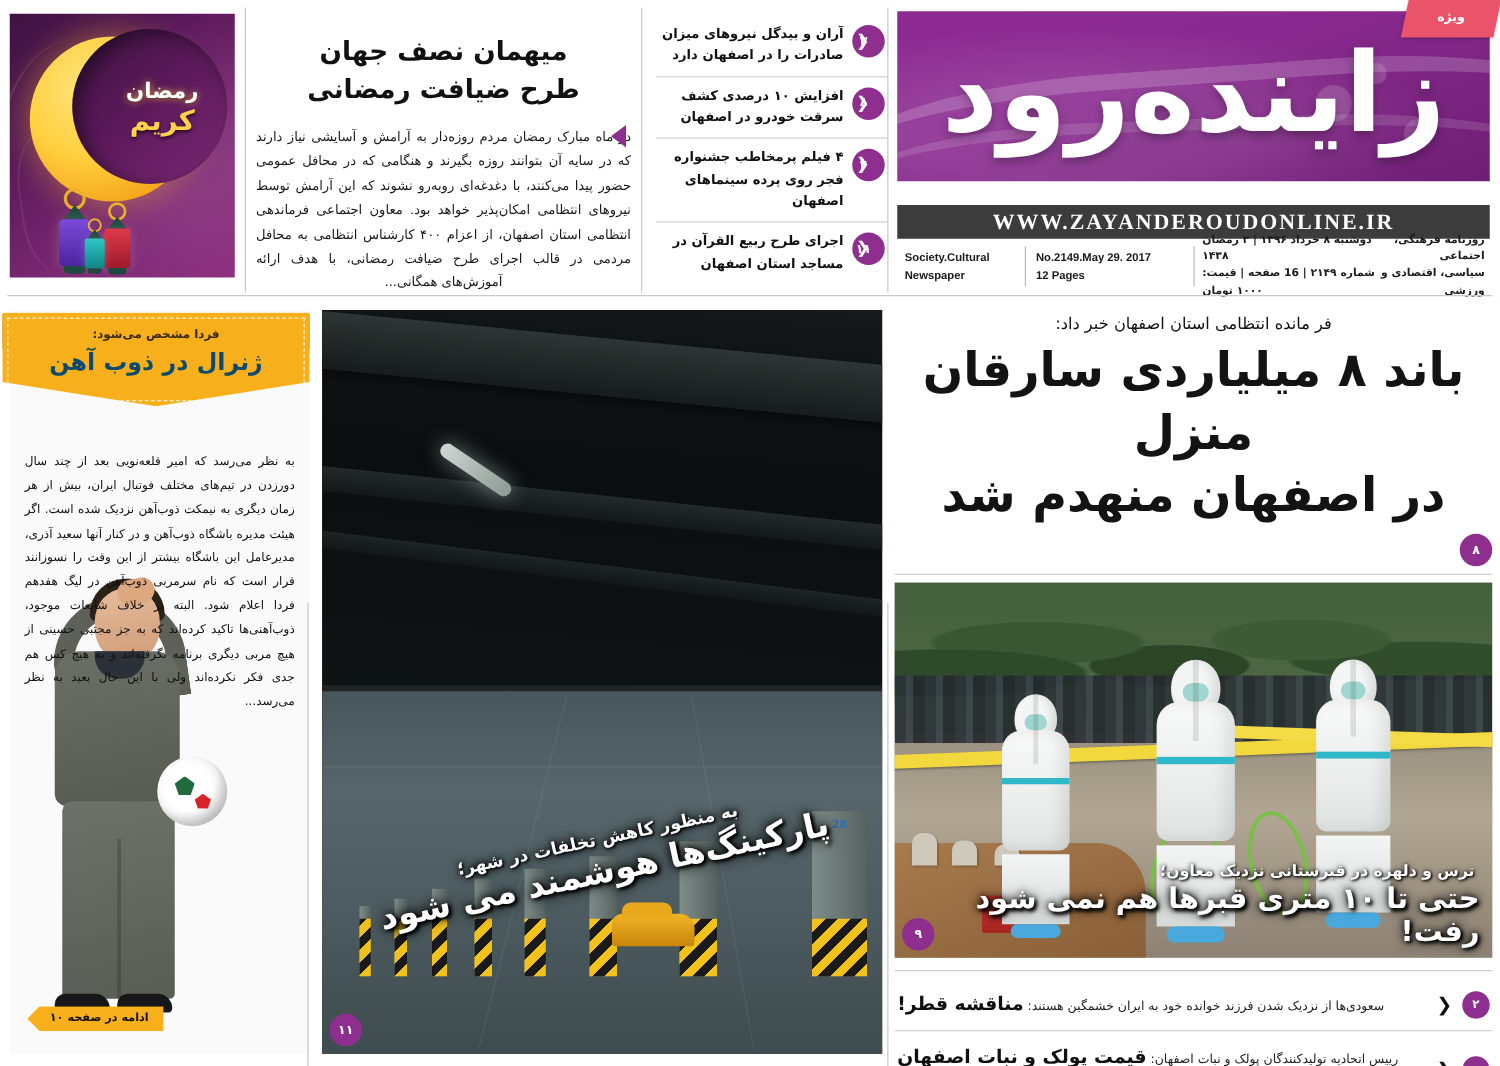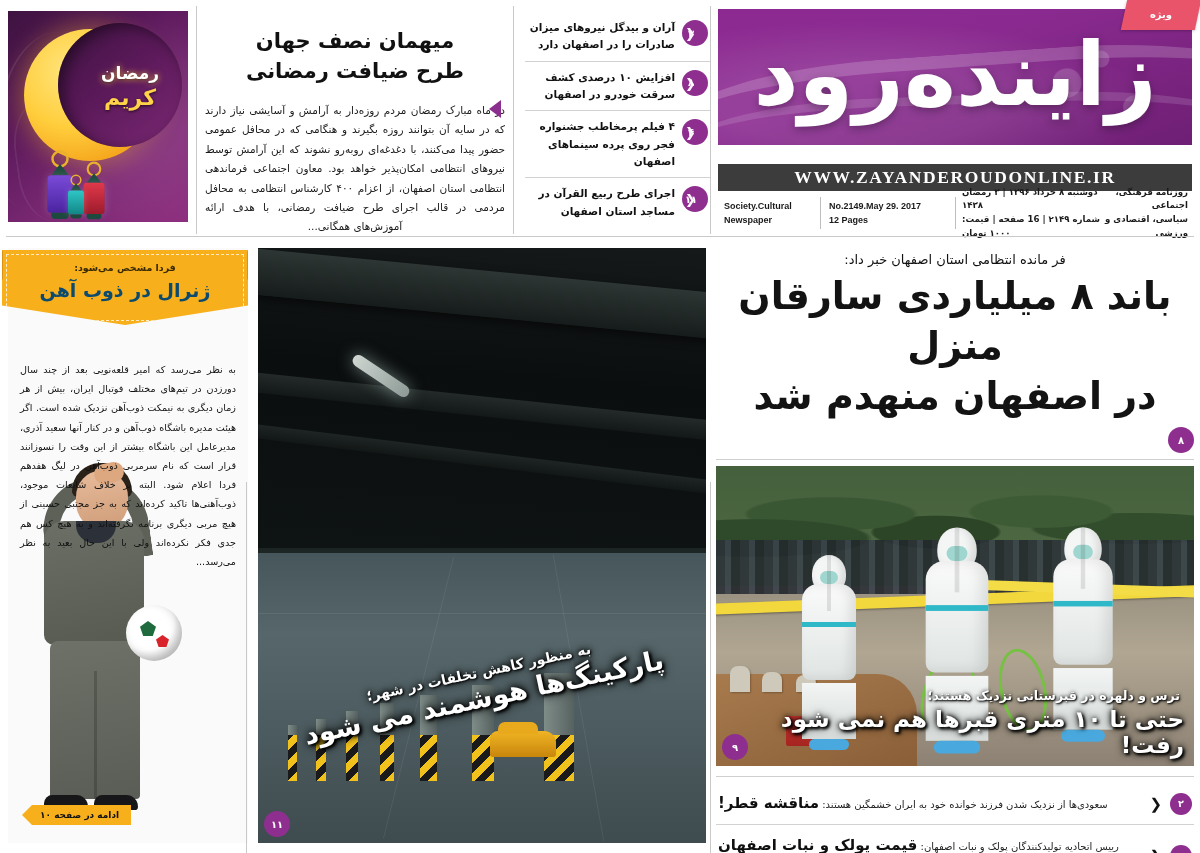--- a/index.html
+++ b/index.html
@@ -463,20 +463,24 @@
         <div class="pk-beam pk-b2"></div>
         <div class="pk-beam pk-b3"></div>
         <div class="pk-tube"></div>
         <div class="pk-back"></div>
         <div class="pk-tube2"></div>
         <div class="pk-floor">
           <div class="seam" style="left:0;top:60px;width:100%;height:1px;"></div>
           <div class="seam" style="left:160px;top:0;width:1px;height:100%;transform:rotate(14deg);"></div>
           <div class="seam" style="left:320px;top:0;width:1px;height:100%;transform:rotate(-10deg);"></div>
         </div>
+        <div class="pk-col" style="left:392px;width:44px;height:132px;">
+          <div class="num">28</div>
+          <div class="stripe"></div>
+        </div>
         <div class="pk-col" style="left:286px;width:30px;height:108px;">
             <div class="stripe"></div>
           </div>
         <div class="pk-col" style="left:214px;width:22px;height:96px;">
             <div class="stripe"></div>
           </div>
         <div class="pk-col" style="left:162px;width:17px;height:86px;">
             <div class="stripe"></div>
           </div>
         <div class="pk-col" style="left:122px;width:14px;height:78px;">
@@ -546,21 +550,21 @@
         <div class="hose" id="hs2"></div>
         <div class="hazmat" id="hz3">
           <div class="hood"></div>
             <div class="visor"></div>
             <div class="body"></div>
           <div class="belt"></div>
             <div class="legs"></div>
             <div class="boot"></div>
         </div>
         <div class="gp-cap">
-          <div class="k">ترس و دلهره در قبرستانی نزدیک هستند؛</div>
+          <div class="k">ترس و دلهره در قبرستانی نزدیک معاون؛</div>
           <div class="m">حتی تا ۱۰ متری قبرها هم نمی شود رفت!</div>
         </div>
         <div class="pg-badge" id="gp-pg">۹</div>
       </div>
 
       <div class="rule" style="margin-top:10px;"></div>
 
       <div>
         <div class="brief">
           <span class="pg-badge">۲</span>

